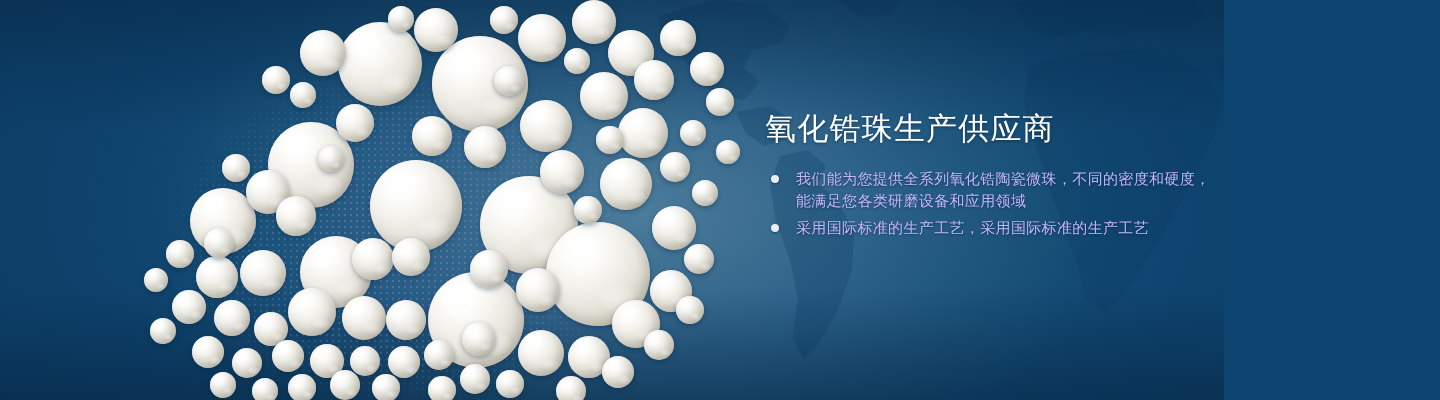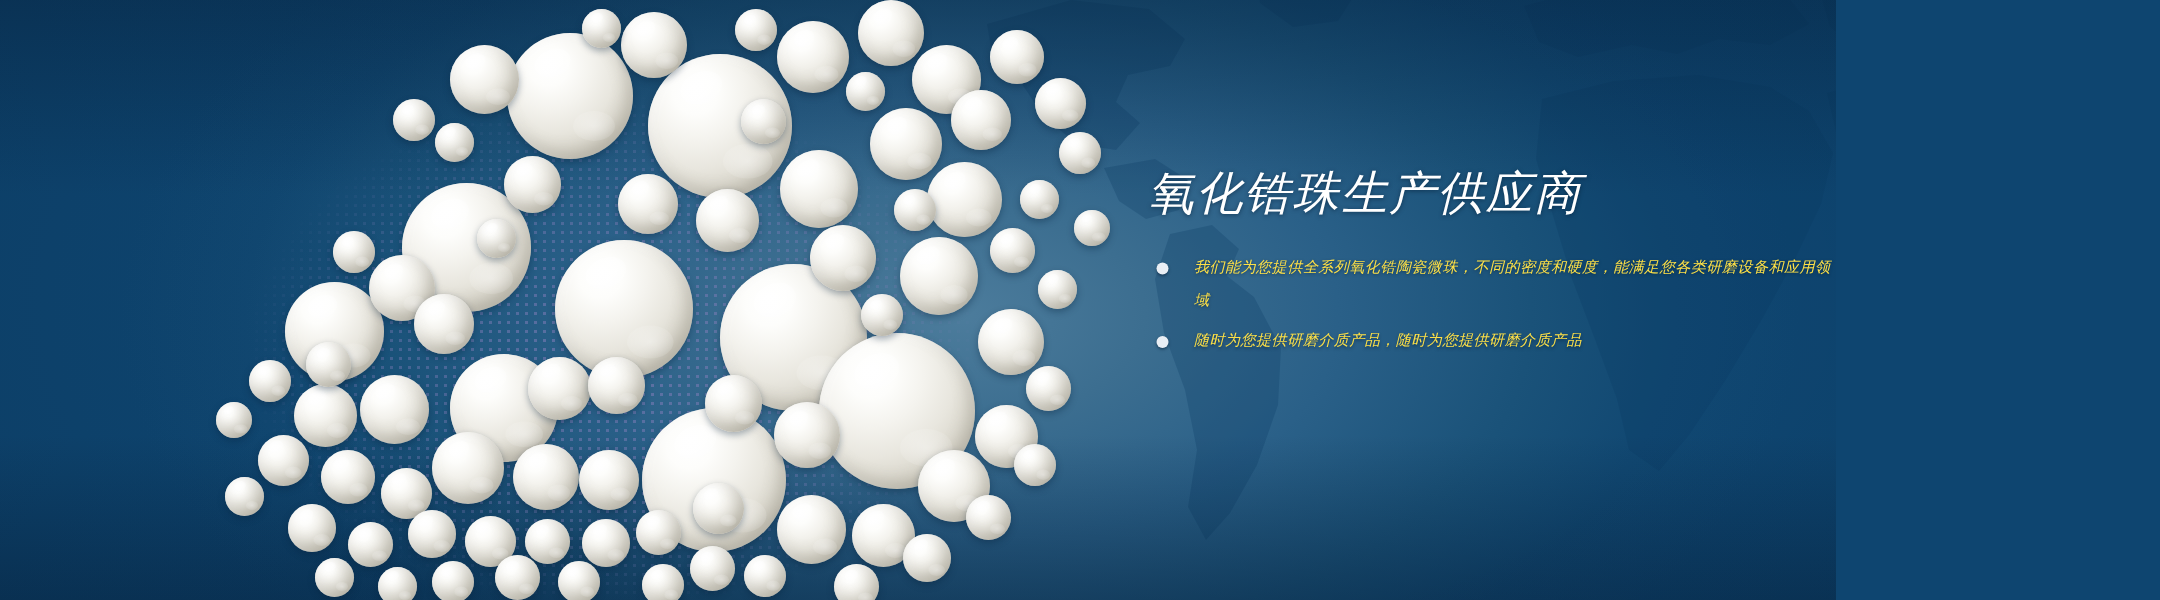--- a/index.html
+++ b/index.html
@@ -5,21 +5,20 @@
   * { margin:0; padding:0; box-sizing:border-box; }
   html,body{
     width:1440px; height:400px; overflow:hidden;
     font-family:"Liberation Sans","DejaVu Sans",sans-serif;
     background:#0e4570;
   }
 
   .banner{
     position:relative; width:1224px; height:400px; overflow:hidden;
     background:#0e4570;
-    font-style:italic;
   }
 
   
   .bg-base{
     position:absolute; inset:0;
     background:
       radial-gradient(ellipse 560px 330px at 640px 210px,
           #4c7c9c 0%, #3c6e90 22%, #2a6088 45%, #1a5279 68%, #114872 85%, #0e4570 100%),
       linear-gradient(100deg, #0b3f6b 0%, #0e4570 30%, #114872 60%, #124a74 80%, #0f4069 100%);
   }
@@ -93,21 +92,21 @@
   .title{
     position:absolute; left:3px; top:110px;
     font-size:31px; line-height:38px;
     color:#ffffff; letter-spacing:1.2px; font-weight:400;
     text-shadow:0 1px 3px rgba(3,24,46,.55);
     white-space:nowrap;
   }
   .bullets{ position:absolute; left:3px; top:168px; width:460px; }
   .bullet{
     position:relative; padding-left:31px;
-    font-size:10px; line-height:22px; color:#fde047;
+    font-size:15px; line-height:22px; color:#c4b5fd;
     letter-spacing:.35px;
     text-shadow:0 1px 2px rgba(3,24,46,.5);
     margin-bottom:5px;
   }
   .bullet .dot{
     position:absolute; left:6px; top:7px;
     width:8px; height:8px; border-radius:50%;
     background:#e9eef4;
     box-shadow:0 1px 2px rgba(3,24,46,.5);
   }
@@ -263,18 +262,18 @@
   <div class="content">
     <div class="title">氧化锆珠生产供应商</div>
 
     <div class="bullets">
       <div class="bullet">
         <span class="dot"></span>
         <span class="txt">我们能为您提供全系列氧化锆陶瓷微珠，不同的密度和硬度，能满足您各类研磨设备和应用领域</span>
       </div>
       <div class="bullet">
         <span class="dot"></span>
-        <span class="txt">随时为您提供研磨介质产品，随时为您提供研磨介质产品</span>
+        <span class="txt">采用国际标准的生产工艺，采用国际标准的生产工艺</span>
       </div>
     </div>
   </div>
 
 </div>
 
 </body></html>

